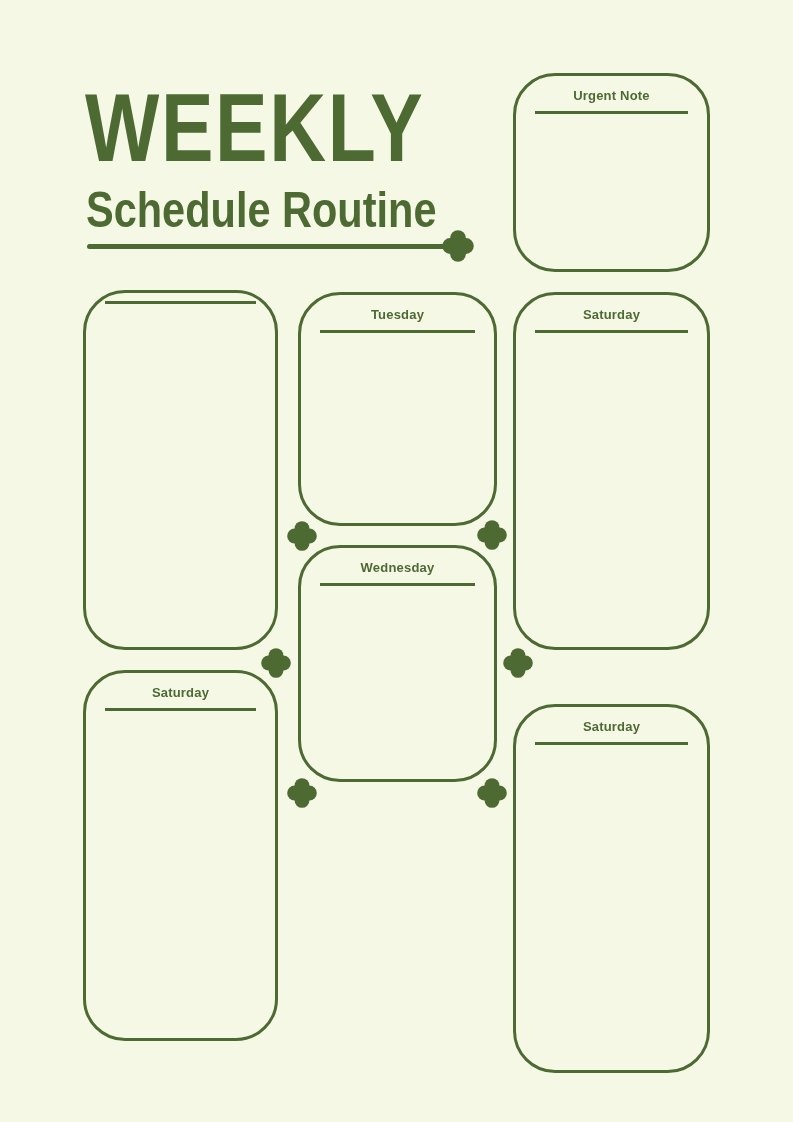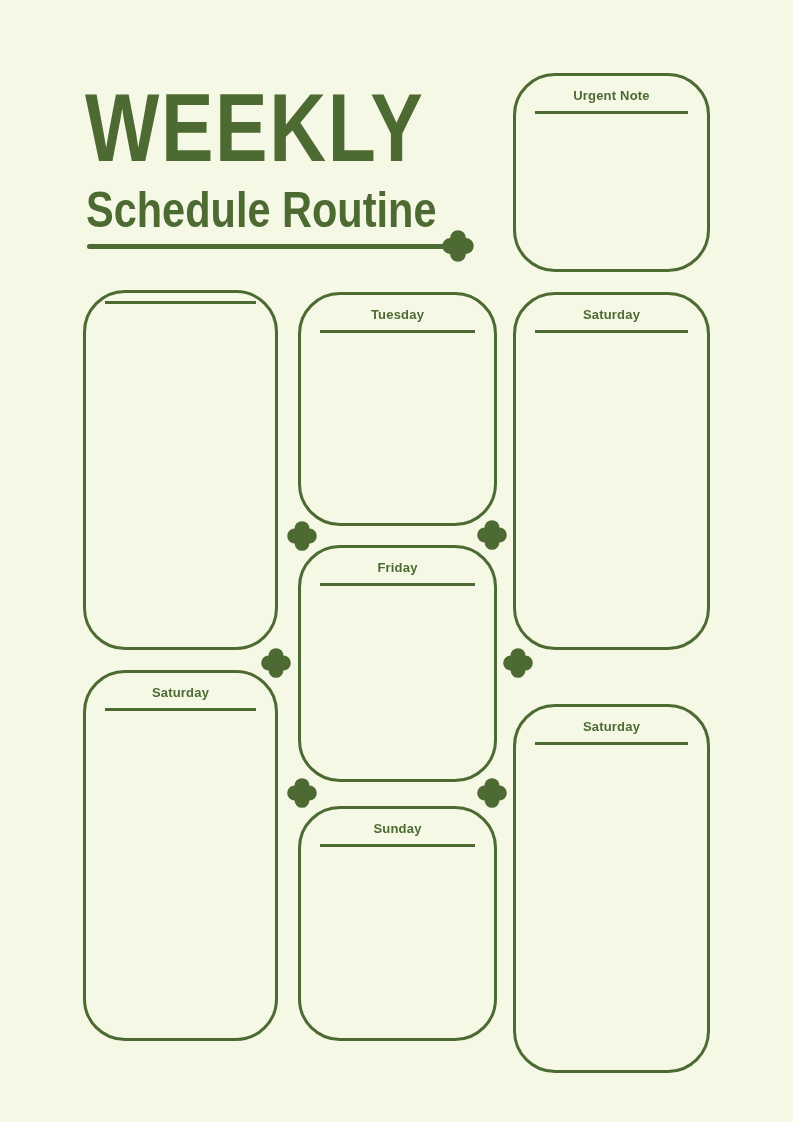--- a/index.html
+++ b/index.html
@@ -118,42 +118,37 @@
     <div class="box-area"></div>
   </section>
 
   <section class="box wednesday">
     <div class="box-label">Saturday</div>
     <div class="box-underline"></div>
     <div class="box-area"></div>
   </section>
 
   <section class="box friday">
-    <div class="box-label">Friday</div>
+    <div class="box-label">Wednesday</div>
     <div class="box-underline"></div>
     <div class="box-area"></div>
   </section>
 
   <section class="box thursday">
     <div class="box-label">Saturday</div>
     <div class="box-underline"></div>
     <div class="box-area"></div>
   </section>
 
   <section class="box saturday">
     <div class="box-label">Saturday</div>
     <div class="box-underline"></div>
     <div class="box-area"></div>
   </section>
 
-  <section class="box sunday">
-    <div class="box-label">Sunday</div>
-    <div class="box-underline"></div>
-    <div class="box-area"></div>
-  </section>
 
   <svg class="clover cl-a">
       <use href="#quatrefoil"></use>
     </svg>
   <svg class="clover cl-b">
       <use href="#quatrefoil"></use>
     </svg>
   <svg class="clover cl-c">
       <use href="#quatrefoil"></use>
     </svg>

